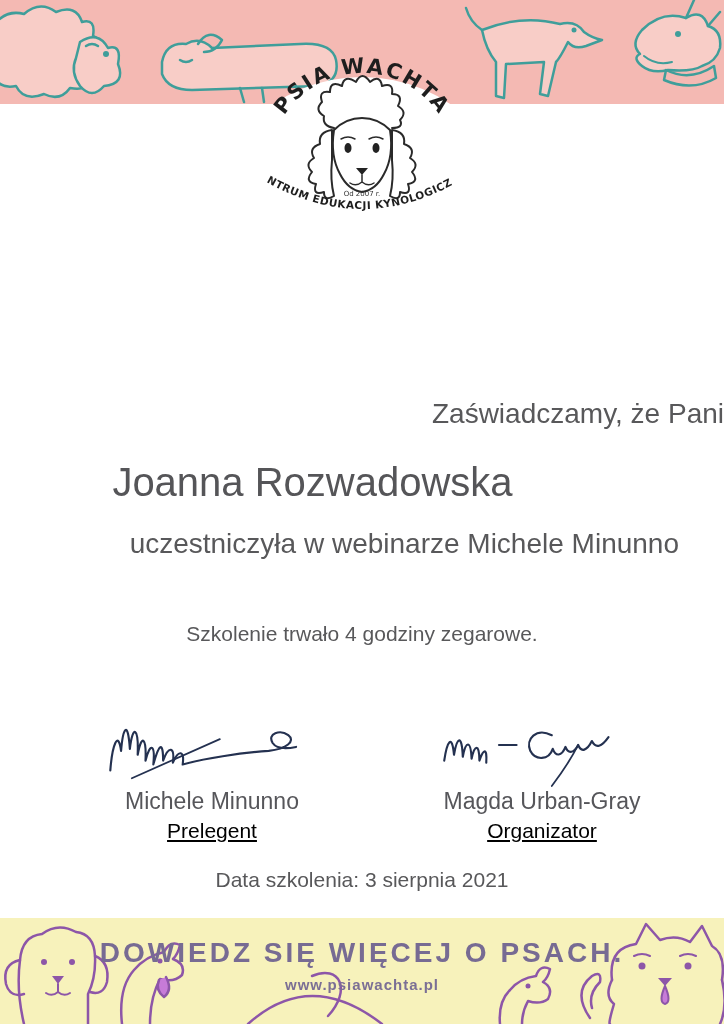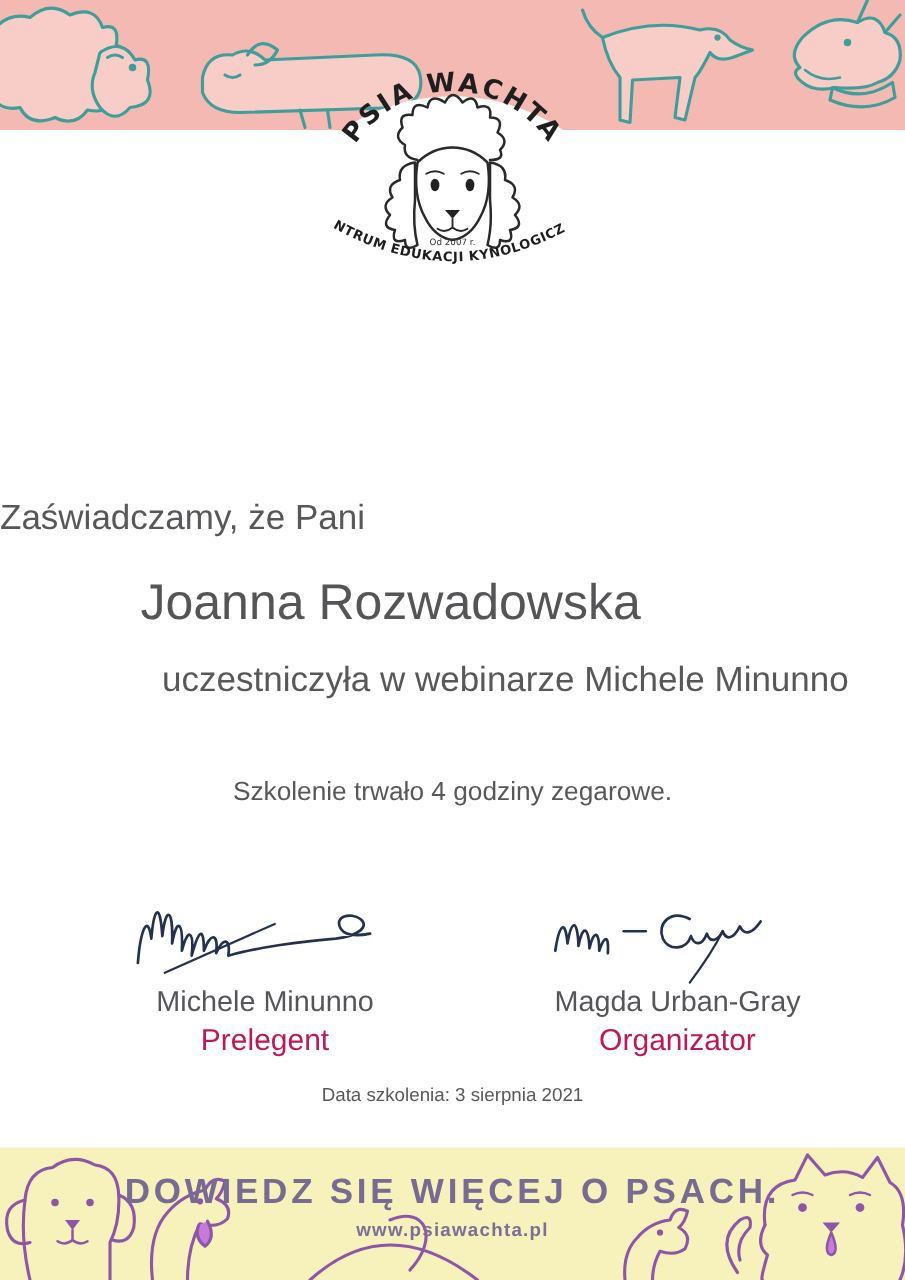--- a/index.html
+++ b/index.html
@@ -19,33 +19,33 @@
     position:absolute; left:204px; top:77px; width:316px; height:316px;
     background:#ffffff; border-radius:50%; z-index:1;
   }
   .logo-svg { position:absolute; left:250px; top:44px; width:224px; height:200px; z-index:2; }
   
   .title-wrap { position:absolute; left:0; top:286px; width:724px; text-align:center; z-index:2; }
   .title {
     display:inline-block; font-size:56px; font-weight:700; letter-spacing:1px;
     color:#46a5a6; transform:scaleX(0.85); transform-origin:center; white-space:nowrap;
   }
-  .intro     { position:absolute; left:0; top:398px; width:724px; text-align:left; font-size:28px; }
+  .intro     { position:absolute; left:0; top:398px; width:724px; text-align:right; font-size:28px; }
   .recipient { position:absolute; left:0; top:460px; width:625px; text-align:center; font-size:40px; color:#555558; }
   .body1     { position:absolute; left:0; top:528px; width:679px; text-align:right; font-size:28px; }
   .body2     { position:absolute; left:0; top:562px; width:724px; text-align:center; font-size:28px; font-weight:700; color:#545457; }
   .duration  { position:absolute; left:0; top:622px; width:724px; text-align:center; font-size:21px; }
   
   .sig-block { position:absolute; top:700px; width:300px; text-align:center; }
   .sig-left  { left:62px; }
   .sig-right { left:392px; }
   .sig-script { width:240px; height:88px; display:block; margin:0 auto; }
   .sig-name { font-size:23px; color:#56565a; margin-top:0px; }
-  .sig-role { font-size:24px; color:#be185d; margin-top:4px; }
-  .date-line { position:absolute; left:0; top:868px; width:724px; text-align:center; font-size:15px; }
+  .sig-role { font-size:21px; color:#000000; margin-top:4px;text-decoration:underline; }
+  .date-line { position:absolute; left:0; top:868px; width:724px; text-align:center; font-size:21px; }
   
   .band-bottom {
     position:absolute; left:0; top:918px; width:724px; height:106px;
     background:#f7f2bb; z-index:0;
   }
   .band-bottom svg.dogs { position:absolute; left:0; top:0; width:724px; height:106px; }
   .footer-headline {
     position:absolute; left:0; top:19px; width:724px; text-align:center;
     font-size:28px; font-weight:700; letter-spacing:3px; color:#776b93; z-index:2;
   }

